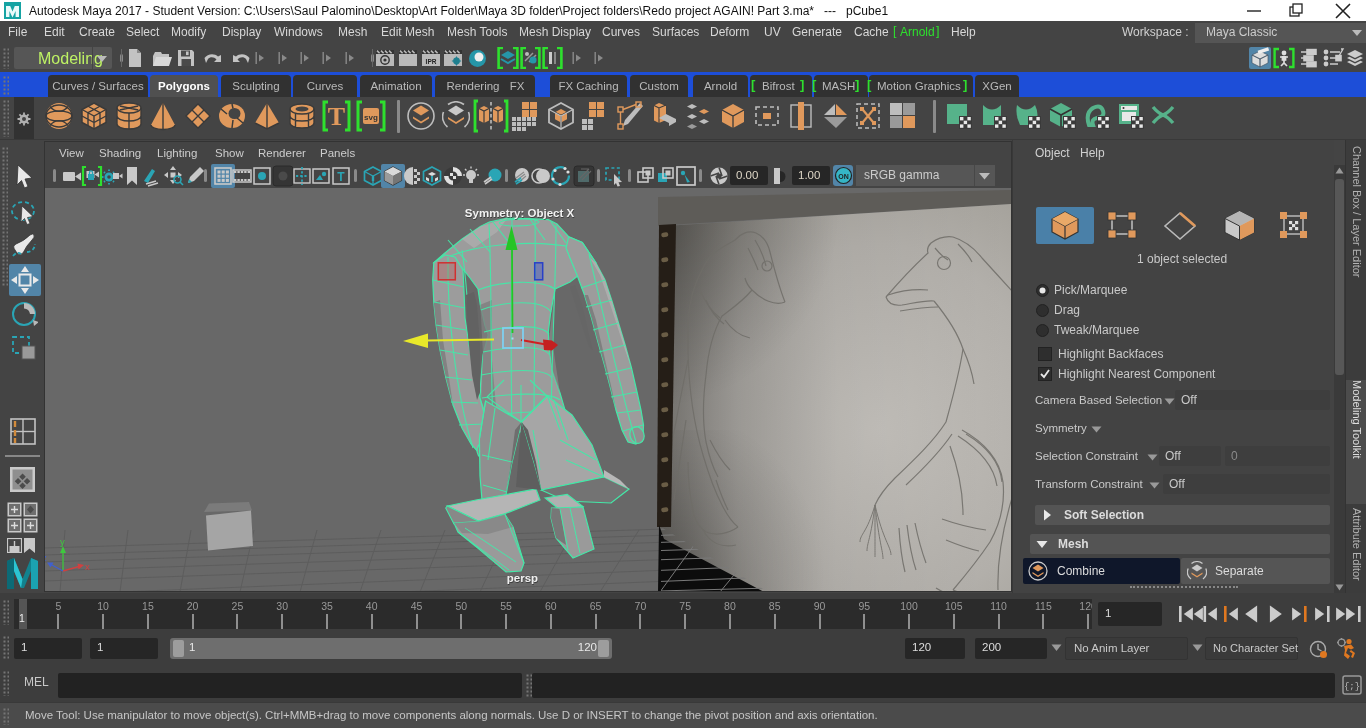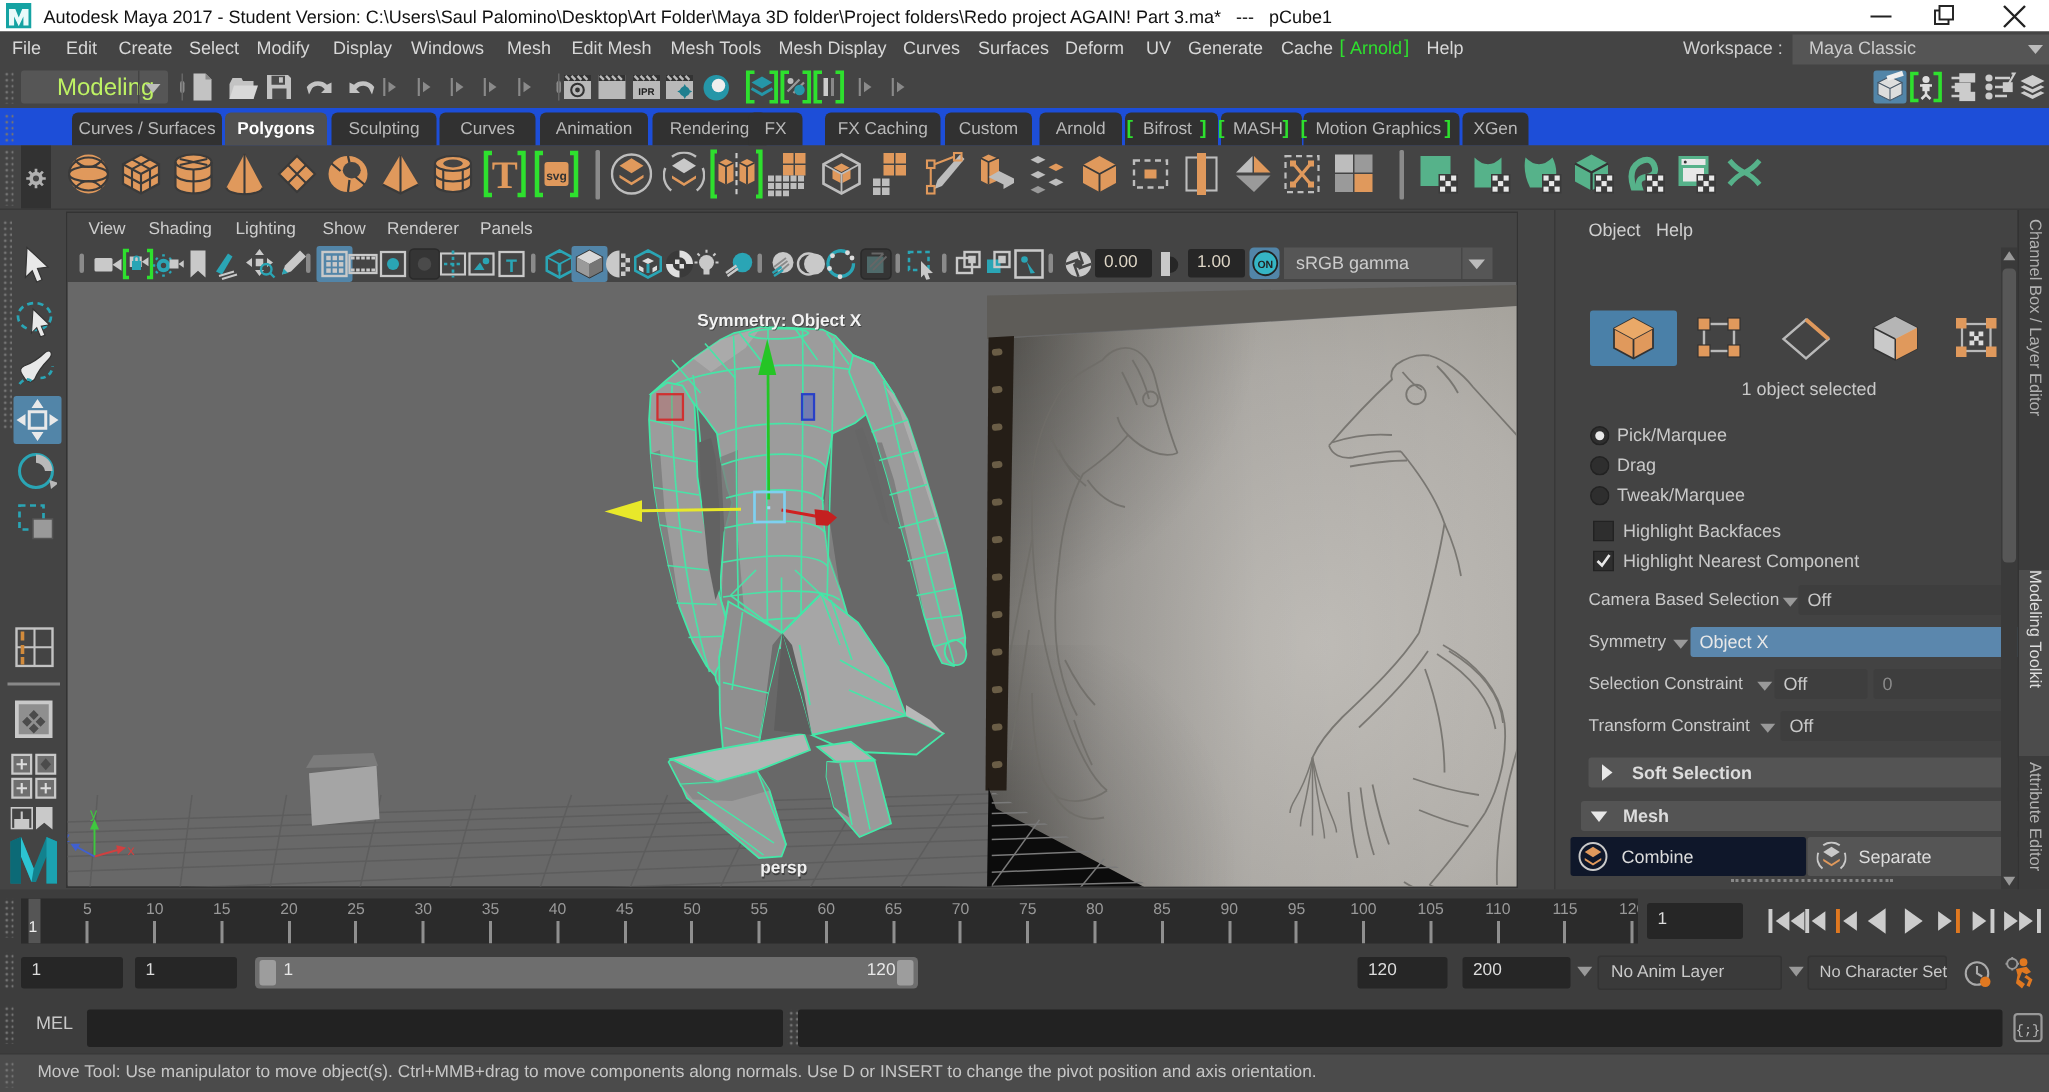--- a/index.html
+++ b/index.html
@@ -12,21 +12,21 @@
 #titlebar { position:absolute; left:0; top:0; width:1366px; height:21px; background:#fff; color:#000; }
 #menubar { position:absolute; left:0; top:21px; width:1366px; height:23px; background:#444; }
 #toolbar { position:absolute; left:0; top:44px; width:1366px; height:28px; background:#444; }
 #shelftabs { position:absolute; left:0; top:72px; width:1366px; height:25px; background:#1d4ed8; }
 .stab { position:absolute; top:3px; height:22px; background:#313131; border-radius:4px 4px 0 0; color:#b9b9b9; font-size:11.5px; text-align:center; line-height:22px; }
 .stab.active { background:#505050; color:#fff; font-weight:bold; }
 #shelf { position:absolute; left:0; top:97px; width:1366px; height:43px; background:#444; border-bottom:1px solid #393939; }
 #main { position:absolute; left:0; top:140px; width:1366px; height:453px; background:#444; }
 #toolbox { position:absolute; left:0; top:0; width:44px; height:453px; background:#444; }
 #viewport { position:absolute; left:44px; top:1px; width:968px; height:451px; background:#4a4a4a; border:1px solid #333; border-bottom:2px solid #333;}
-#rightpanel { position:absolute; left:1012px; top:0px; width:322px; height:453px; background:#434343; border-left:1px solid #383838;margin-left:24px; }
+#rightpanel { position:absolute; left:1012px; top:0px; width:322px; height:453px; background:#434343; border-left:1px solid #383838; }
 #pscroll { position:absolute; left:1334px; top:25px; width:11px; height:428px; background:#3a3a3a; }
 #sidetabs { position:absolute; left:1345px; top:0; width:21px; height:453px; background:#3c3c3c; border-left:1px solid #333; }
 .vtab { position:absolute; left:0; width:21px; color:#b2b2b2; font-size:11px; }
 .vtab span { writing-mode:vertical-rl; display:block; margin:0 auto; }
 #timeline { position:absolute; left:0; top:593px; width:1366px; height:37px; background:#3d3d3d; }
 #rangerow { position:absolute; left:0; top:630px; width:1366px; height:34px; background:#3d3d3d; }
 #melrow { position:absolute; left:0; top:664px; width:1366px; height:38px; background:#3d3d3d; }
 #helpline { position:absolute; left:0; top:702px; width:1366px; height:26px; background:#4b4b4b; border-top:1px solid #393939; }
 .dfield { position:absolute; background:#262626; border-radius:2px; color:#ddd; font-size:11.5px; }
 </style>
@@ -1128,23 +1128,20 @@
         <svg class="abs" style="left:151px;top:258px" width="11" height="7">
           <path d="M0.5 0.5 L10.5 0.5 L5.5 6.5 Z" fill="#999"></path>
         </svg>
         <div class="abs" style="left:162px;top:250px;width:155px;height:20px;background:#3e3e3e;border-radius:2px">
           <span class="txt" style="left:6px;top:3px;font-size:12px;color:#c9c9c9">Off</span>
         </div>
         <span class="txt" style="left:22px;top:282px;font-size:11.5px;color:#c9c9c9">Symmetry</span>
         <svg class="abs" style="left:78px;top:286px" width="11" height="7">
           <path d="M0.5 0.5 L10.5 0.5 L5.5 6.5 Z" fill="#999"></path>
         </svg>
-        <div class="abs" style="left:90px;top:278px;width:227px;height:20px;background:#5b87ad;border-radius:2px">
-          <span class="txt" style="left:6px;top:3px;font-size:12px;color:#e8e8e8">Object X</span>
-        </div>
         <span class="txt" style="left:22px;top:310px;font-size:11.5px;color:#c9c9c9">Selection Constraint</span>
         <svg class="abs" style="left:134px;top:314px" width="11" height="7">
           <path d="M0.5 0.5 L10.5 0.5 L5.5 6.5 Z" fill="#999"></path>
         </svg>
         <div class="abs" style="left:146px;top:306px;width:62px;height:20px;background:#3e3e3e;border-radius:2px">
           <span class="txt" style="left:6px;top:3px;font-size:12px;color:#c9c9c9">Off</span>
         </div>
         <div class="abs" style="left:212px;top:306px;width:105px;height:20px;background:#3e3e3e;border-radius:2px">
           <span class="txt" style="left:6px;top:3px;font-size:12px;color:#8a8a8a">0</span>
         </div>

